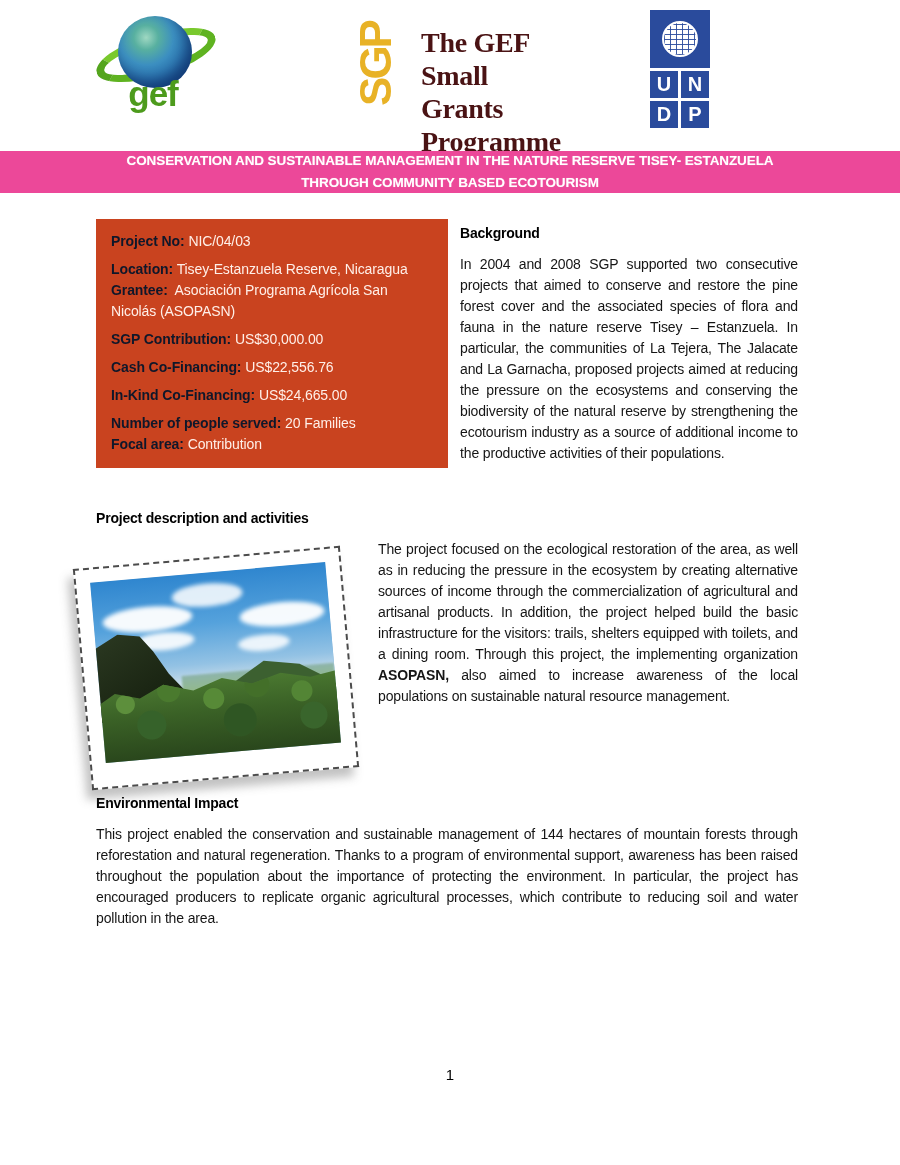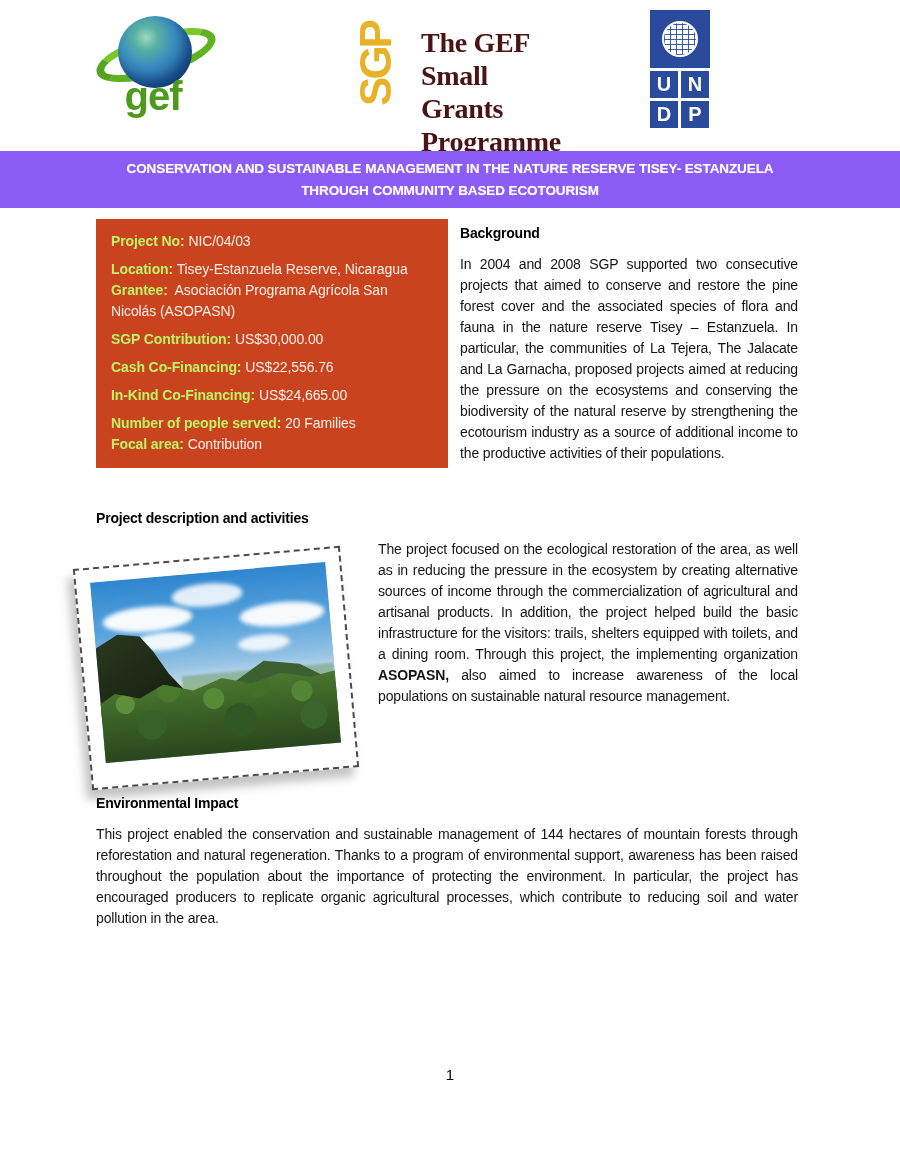--- a/index.html
+++ b/index.html
@@ -14,57 +14,57 @@
   .logo-gef { position:absolute; left:92px; top:10px; width:130px; height:112px; }
   .gef-globe { position:absolute; left:26px; top:6px; width:74px; height:72px; border-radius:50%;
     background: radial-gradient(circle at 38% 30%, #9fd8c2 0%, #58b0a0 18%, #3c8fc0 40%, #1f63a8 72%, #174e8e 100%);
     box-shadow: inset -6px -8px 12px rgba(0,0,40,.35);
   }
   .gef-ring { position:absolute; left:2px; top:24px; width:124px; height:42px; border-radius:50%;
     border:8px solid #5fb321; transform:rotate(-17deg);
     border-top-color:#79c92d; border-left-color:#54a51d;
   }
   .gef-text { position:absolute; left:0; right:8px; top:66px; text-align:center;
-    font-size:40px; font-weight:bold; color:#4d9b1d; letter-spacing:-1px; line-height:1; }
+    font-size:35px; font-weight:bold; color:#4d9b1d; letter-spacing:-1px; line-height:1; }
 
   .logo-sgp { position:absolute; left:345px; top:18px; width:210px; height:96px; }
   .sgp-vert { position:absolute; left:-14px; top:24px; width:90px; text-align:center;
     transform:rotate(-90deg); font-size:44px; font-weight:bold; color:#e8b226; letter-spacing:-3px; line-height:1; }
   .sgp-lines { position:absolute; left:76px; top:8px; font-family:"Liberation Serif", serif;
     color:#4a1314; font-size:28px; font-weight:600; line-height:1.18; letter-spacing:-0.3px; }
 
   .logo-undp { position:absolute; left:650px; top:10px; width:60px; }
   .undp-emblem-box { width:60px; height:58px; background:#2a4b9c; display:flex; align-items:center; justify-content:center; }
   .undp-globe { width:36px; height:36px; border-radius:50%;
     background:
       repeating-linear-gradient(0deg, rgba(42,75,156,.9) 0 1px, transparent 1px 5px),
       repeating-linear-gradient(90deg, rgba(42,75,156,.9) 0 1px, transparent 1px 6px),
       #ffffff;
     border:2px solid #ffffff; }
   .undp-grid { margin-top:3px; display:grid; grid-template-columns:28px 28px; grid-template-rows:27px 27px; gap:3px; }
   .undp-cell { background:#2a4b9c; color:#ffffff; font-weight:bold; font-size:20px;
     display:flex; align-items:center; justify-content:center; }
 
   
-  .banner { position:absolute; left:0; top:151px; width:900px; height:57px; background:#8b5cf6;
+  .banner { position:absolute; left:0; top:151px; width:900px; height:42px; background:#ec4899;
     display:flex; flex-direction:column; align-items:center; justify-content:center; }
   .banner div { color:#ffffff; font-weight:bold; font-size:13.5px; letter-spacing:-0.1px;
     line-height:22px; text-align:center; text-shadow:0 0 1px rgba(255,255,255,.4); }
 
   
   .content { position:absolute; left:96px; top:219px; width:702px; }
   h3.sec { font-size:14px; font-weight:bold; color:#000; margin:6px 0 13px; letter-spacing:-0.2px; }
   p.body { font-size:14px; line-height:21px; text-align:justify; color:#151515; letter-spacing:-0.15px; }
 
   
   .info-box { float:left; width:352px; background:#c9431f; padding:12px 15px 13px;
     margin:0 12px 42px 0; }
   .info-row { font-size:14px; line-height:21px; margin-bottom:7px; color:#ffefe8; letter-spacing:-0.1px; }
   .info-row.tight { margin-bottom:0; }
-  .info-row b { color:#bef264; font-weight:bold; }
+  .info-row b { color:#0f172a; font-weight:bold; }
   .proj-heading { clear:both; margin:26px 0 14px; }
 
   
   .photo-wrap { float:left; width:296px; height:252px; margin:4px 14px 0 -28px; position:relative; }
   .polaroid { position:absolute; left:14px; top:14px; width:268px; height:222px;
     background:#ffffff; border:2px dashed #4b4b4b; transform:rotate(-5deg);
     padding:13px 14px 24px; box-shadow:-6px 9px 10px rgba(80,80,80,.35); }
   .photo { position:relative; width:100%; height:100%; overflow:hidden; background:#7fb0d8; }
   .sky { position:absolute; inset:0;
     background:linear-gradient(180deg,#2f86cf 0%, #55a2dc 28%, #93c2e4 50%, #c6dbe9 60%, #a9c8c2 67%, #9cbd9a 72%); }

